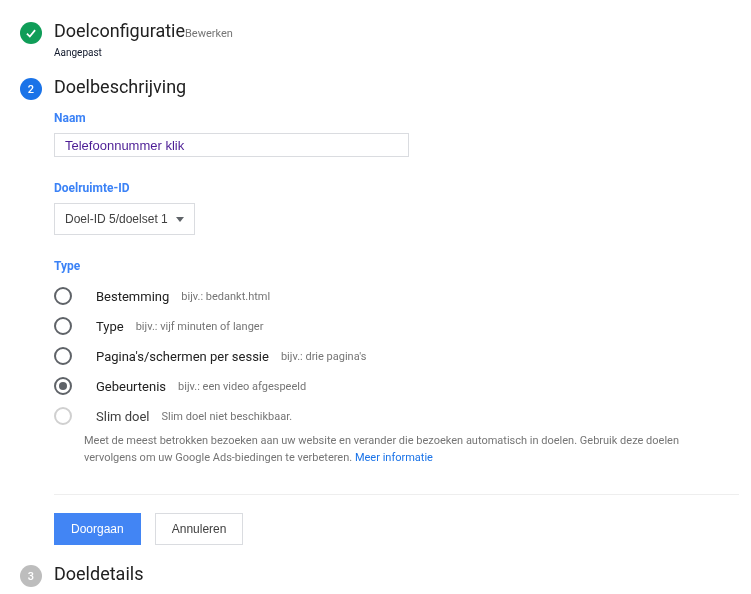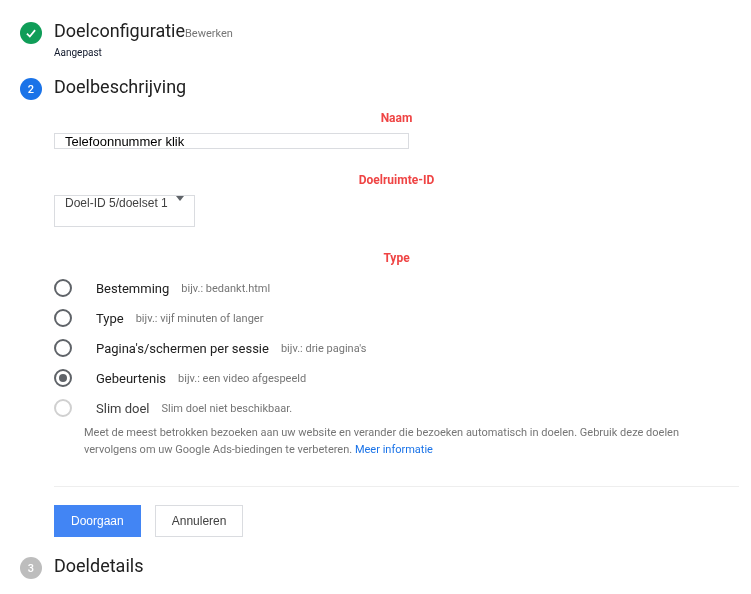--- a/index.html
+++ b/index.html
@@ -23,28 +23,28 @@
   .badge-active { background: #1a73e8; }
   .badge-inactive { background: #bdbdbd; }
   .step-body { flex: 1; }
   .step-title {
     font-size: 18px; color: #212121; font-weight: 400;
     display: flex; align-items: baseline; 
   }
   .step-title .edit { font-size: 11px; color: #757575; }
   .step-sub { font-size: 10px; color: #0f172a; margin-top: 6px; }
   .form-area { margin-top: 14px; }
-  .field-label { font-size: 12px; font-weight: 700; color: #ef4444; margin-bottom: 8px; text-align: center; }
+  .field-label { font-size: 12px; font-weight: 700; color: #3b82f6; margin-bottom: 8px; }
   .text-input {
-    width: 355px; height: 16px; border: 1px solid #dadce0;
-    padding: 0 10px; font-size: 13px; color: #000000;
+    width: 355px; height: 24px; border: 1px solid #dadce0;
+    padding: 0 10px; font-size: 13px; color: #4c1d95;
     outline: none; background: #fff;
   }
   .select-btn {
-    display: inline-flex; align-items: flex-start; gap: 8px;
+    display: inline-flex; align-items: center; gap: 8px;
     height: 32px; padding: 0 10px; border: 1px solid #dadce0;
     background: #fff; font-size: 12px; color: #414141; cursor: pointer;
   }
   .select-btn .caret { width: 0; height: 0; border-left: 4px solid transparent; border-right: 4px solid transparent; border-top: 5px solid #5f6368; }
   .field-block { margin-bottom: 24px; }
   .radio-row { display: flex; align-items: center; gap: 12px; padding: 6px 0; }
   .radio {
     width: 18px; height: 18px; border-radius: 50%;
     border: 2px solid #5f6368; position: relative; flex-shrink: 0;
     cursor: pointer; background: #fff;

